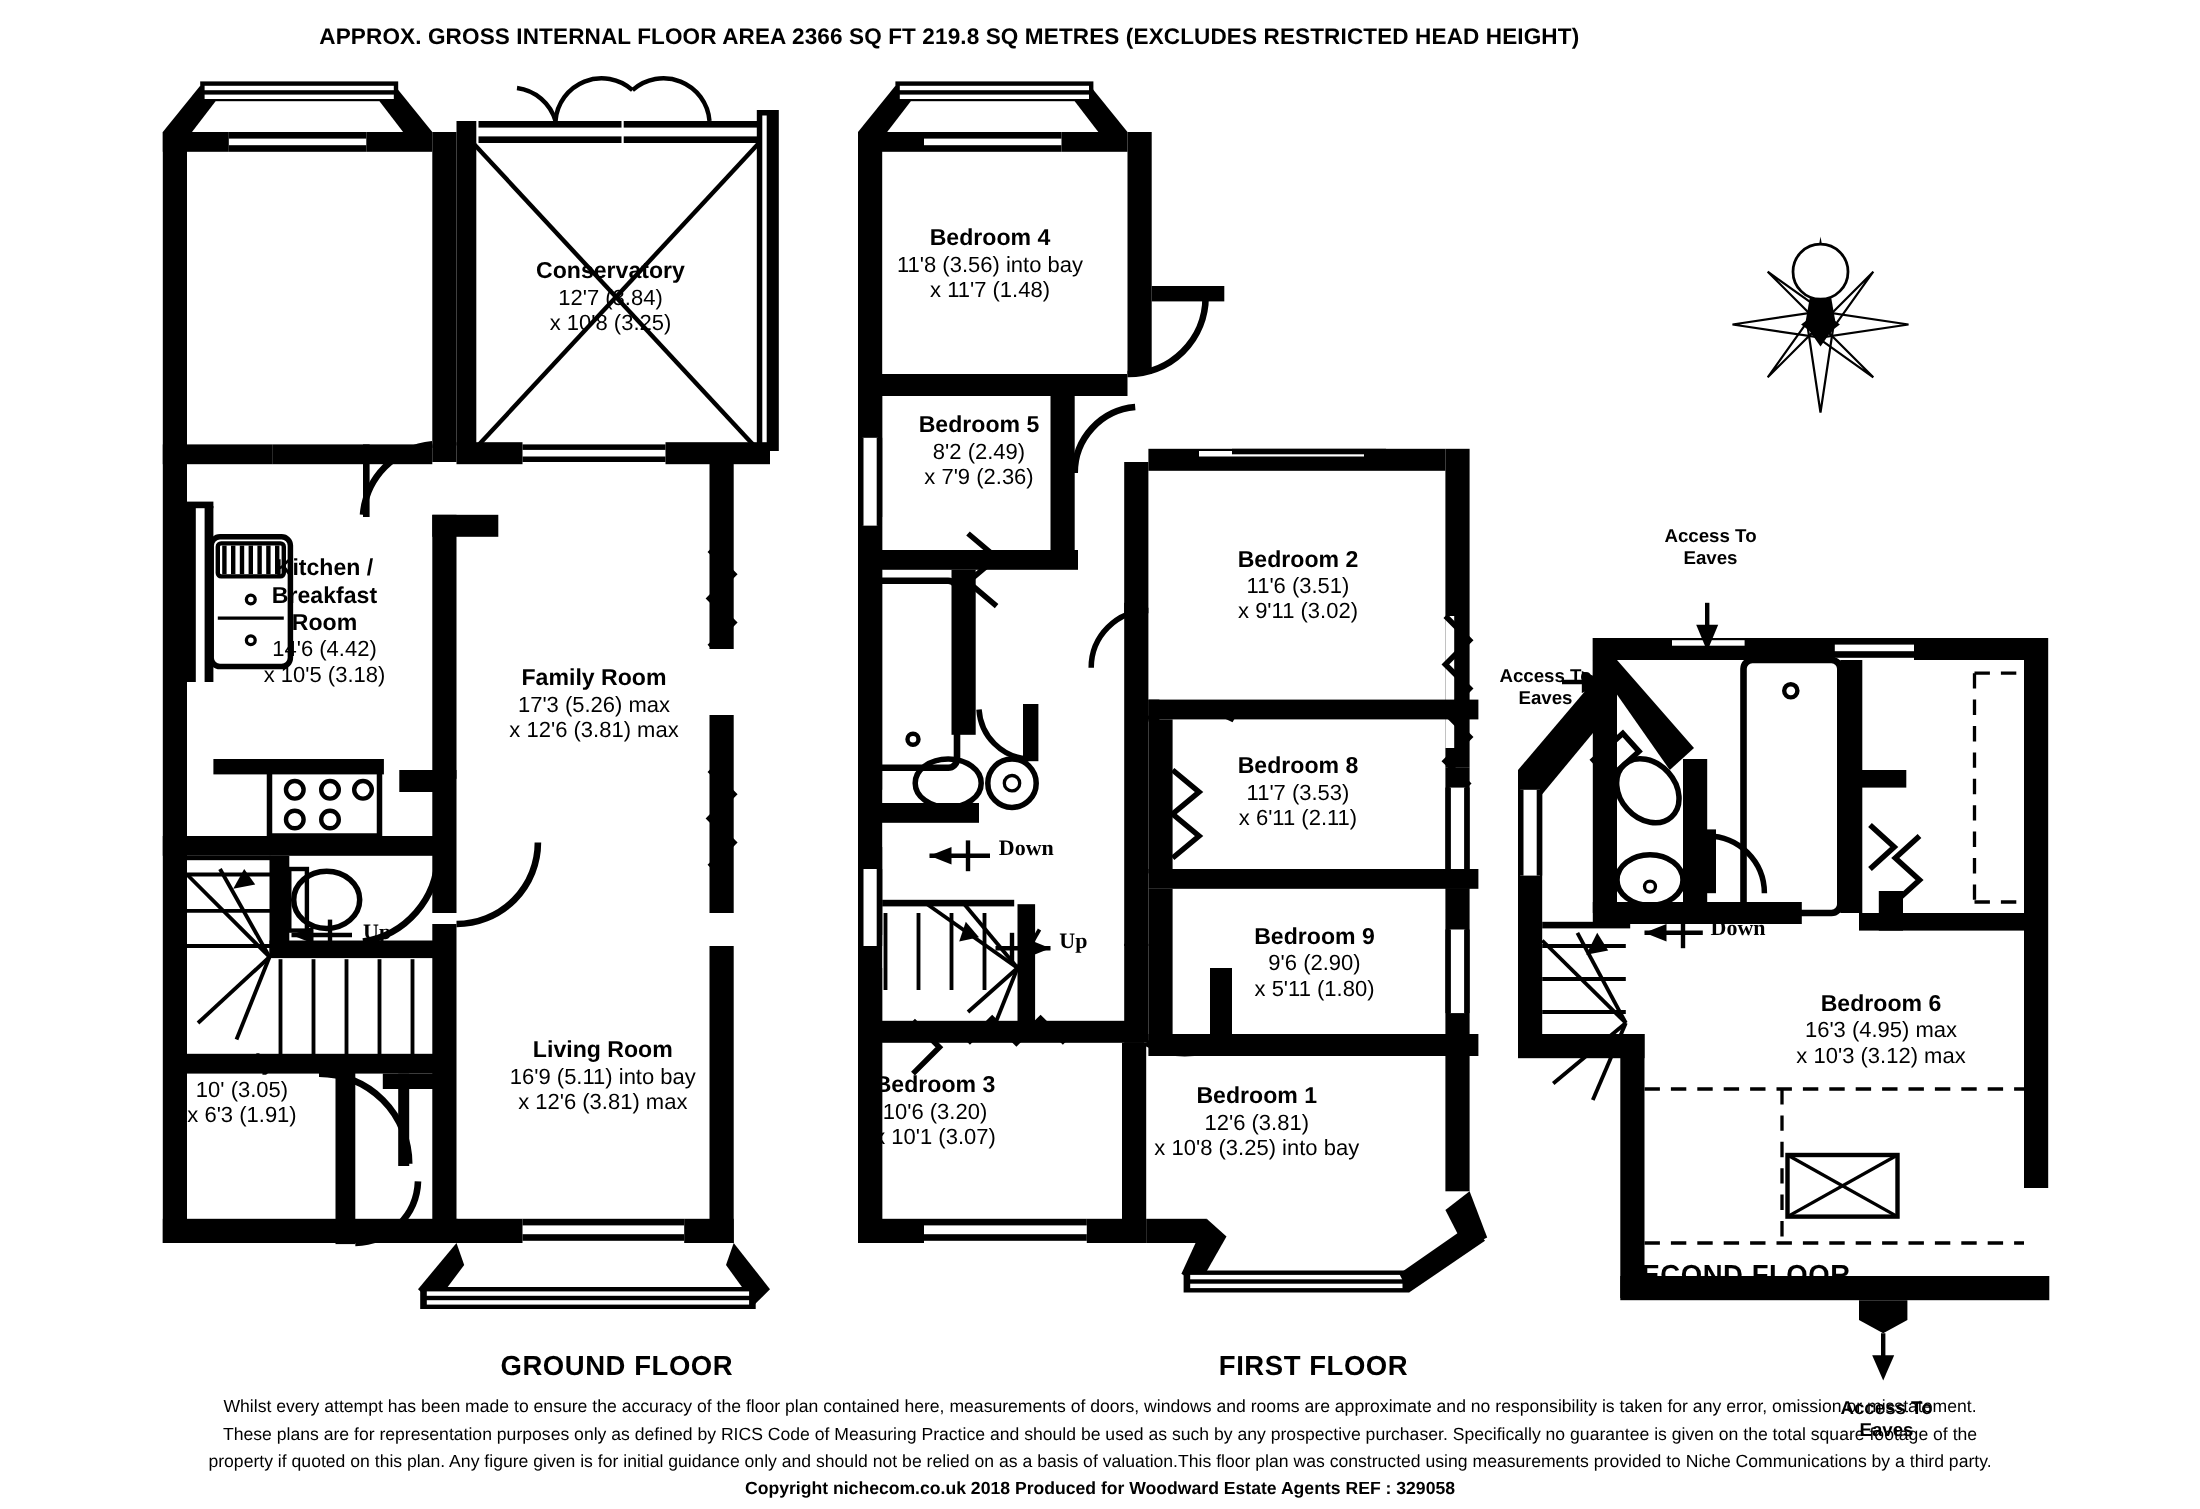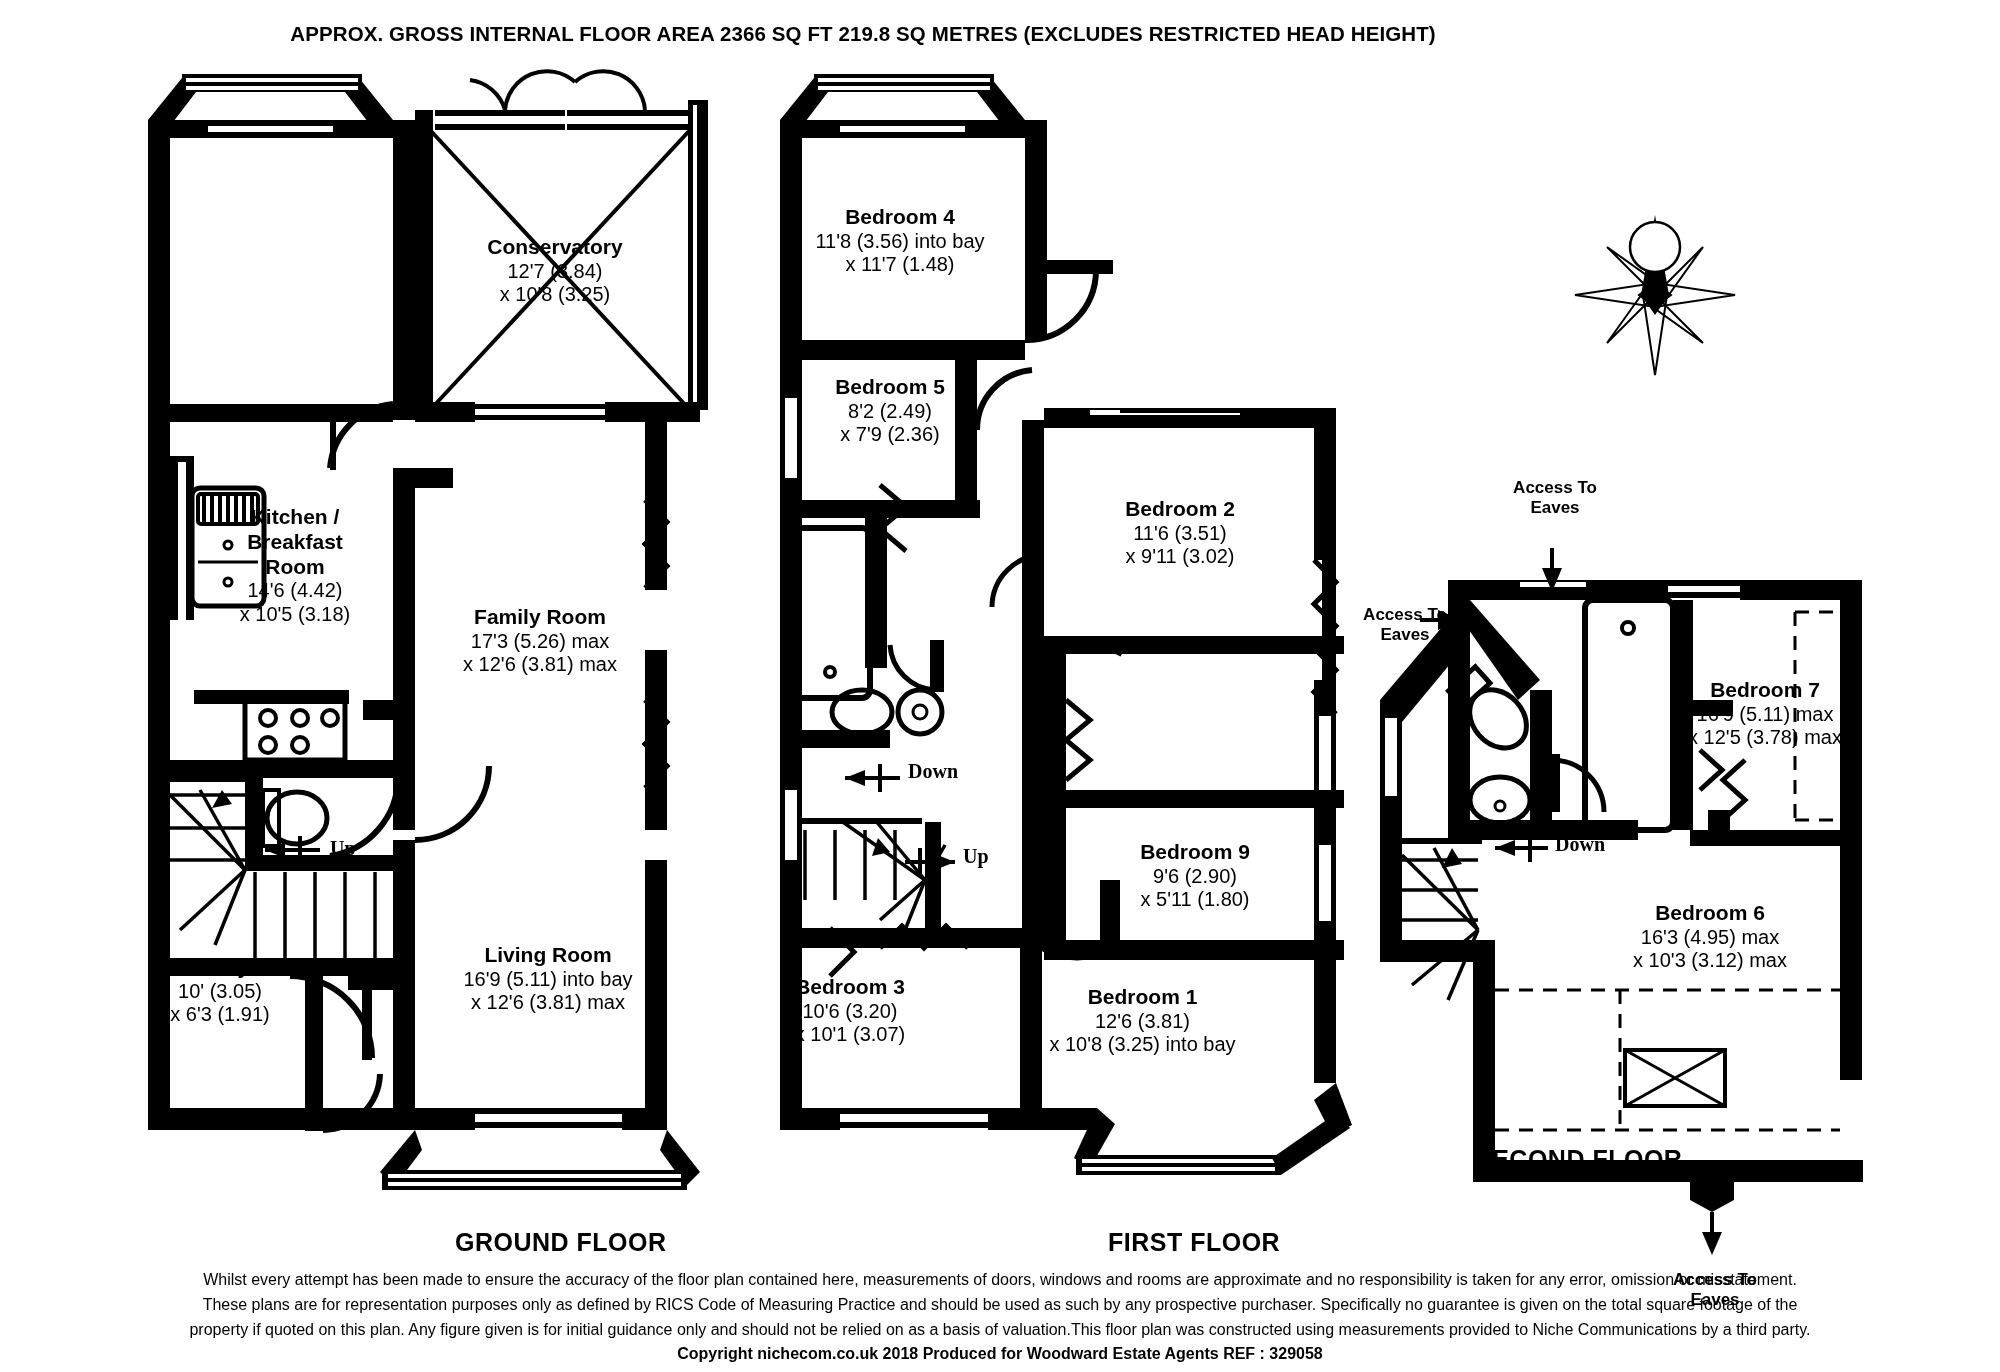--- a/index.html
+++ b/index.html
@@ -438,20 +438,25 @@
     <span class="dim">8'2 (2.49)</span>
     <span class="dim">x 7'9 (2.36)</span>
   </div>
 
   <div class="lbl" style="left:1075px;top:497px;width:210px;">
     <span class="rn">Bedroom 2</span>
     <span class="dim">11'6 (3.51)</span>
     <span class="dim">x 9'11 (3.02)</span>
   </div>
 
+  <div class="lbl" style="left:1075px;top:685px;width:210px;">
+    <span class="rn">Bedroom 8</span>
+    <span class="dim">11'7 (3.53)</span>
+    <span class="dim">x 6'11 (2.11)</span>
+  </div>
 
   <div class="lbl" style="left:1090px;top:840px;width:210px;">
     <span class="rn">Bedroom 9</span>
     <span class="dim">9'6 (2.90)</span>
     <span class="dim">x 5'11 (1.80)</span>
   </div>
 
   <div class="lbl" style="left:715px;top:975px;width:270px;">
     <span class="rn">Bedroom 3</span>
     <span class="dim">10'6 (3.20)</span>
@@ -462,25 +467,20 @@
     <span class="rn">Bedroom 1</span>
     <span class="dim">12'6 (3.81)</span>
     <span class="dim">x 10'8 (3.25) into bay</span>
   </div>
 
   <div class="updown" style="left:908px;top:760px;">Down</div>
   <div class="updown" style="left:963px;top:845px;">Up</div>
 
   <div class="floorname" style="left:1108px;top:1228px;">FIRST FLOOR</div>
 
-  <div class="lbl" style="left:1615px;top:678px;width:300px;">
-    <span class="rn">Bedroom 7</span>
-    <span class="dim">16'9 (5.11) max</span>
-    <span class="dim">x 12'5 (3.78) max</span>
-  </div>
 
   <div class="lbl" style="left:1560px;top:901px;width:300px;">
     <span class="rn">Bedroom 6</span>
     <span class="dim">16'3 (4.95) max</span>
     <span class="dim">x 10'3 (3.12) max</span>
   </div>
 
   <div class="updown" style="left:1555px;top:833px;">Down</div>
 
   <div class="small" style="left:1465px;top:478px;width:180px;">

